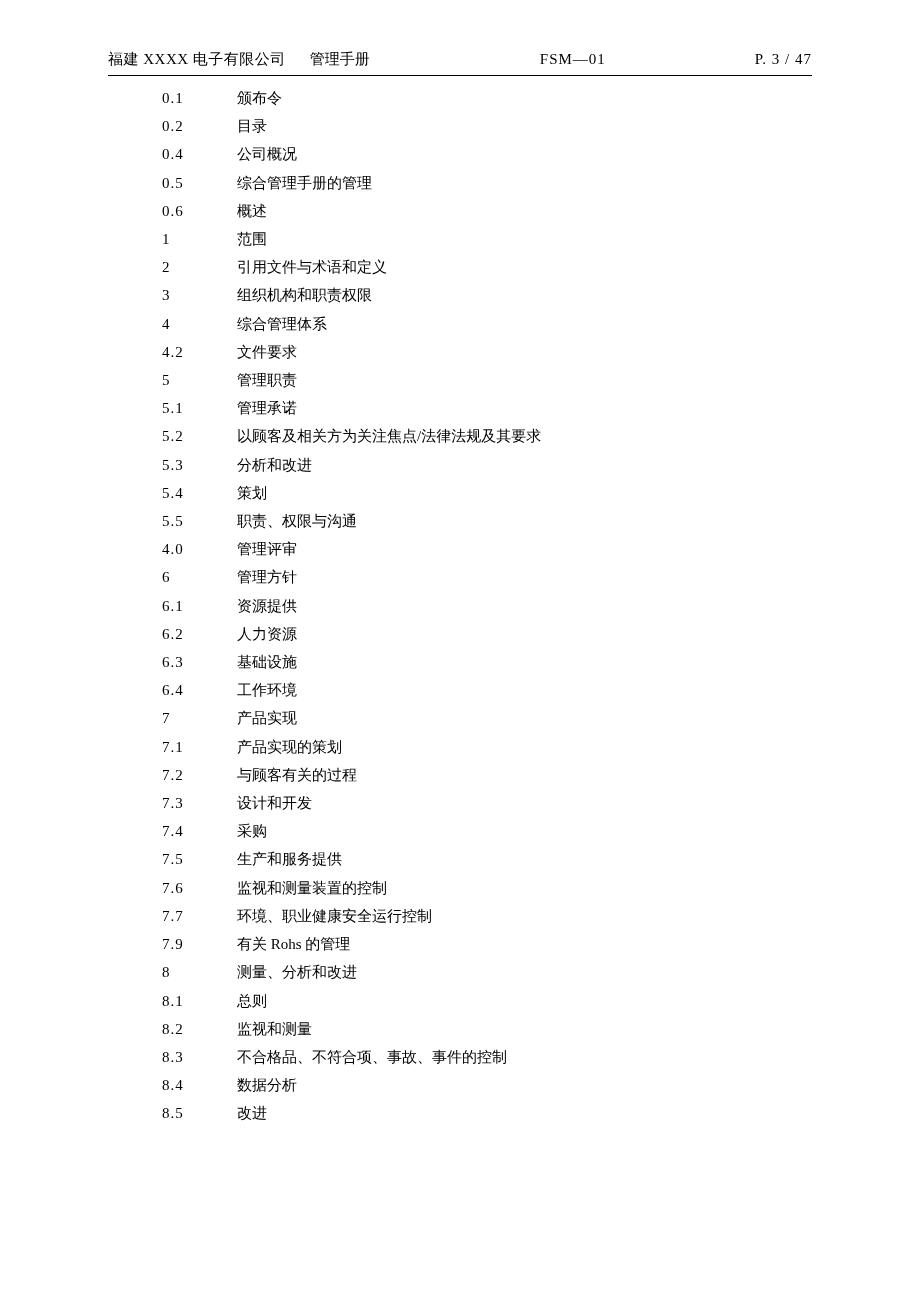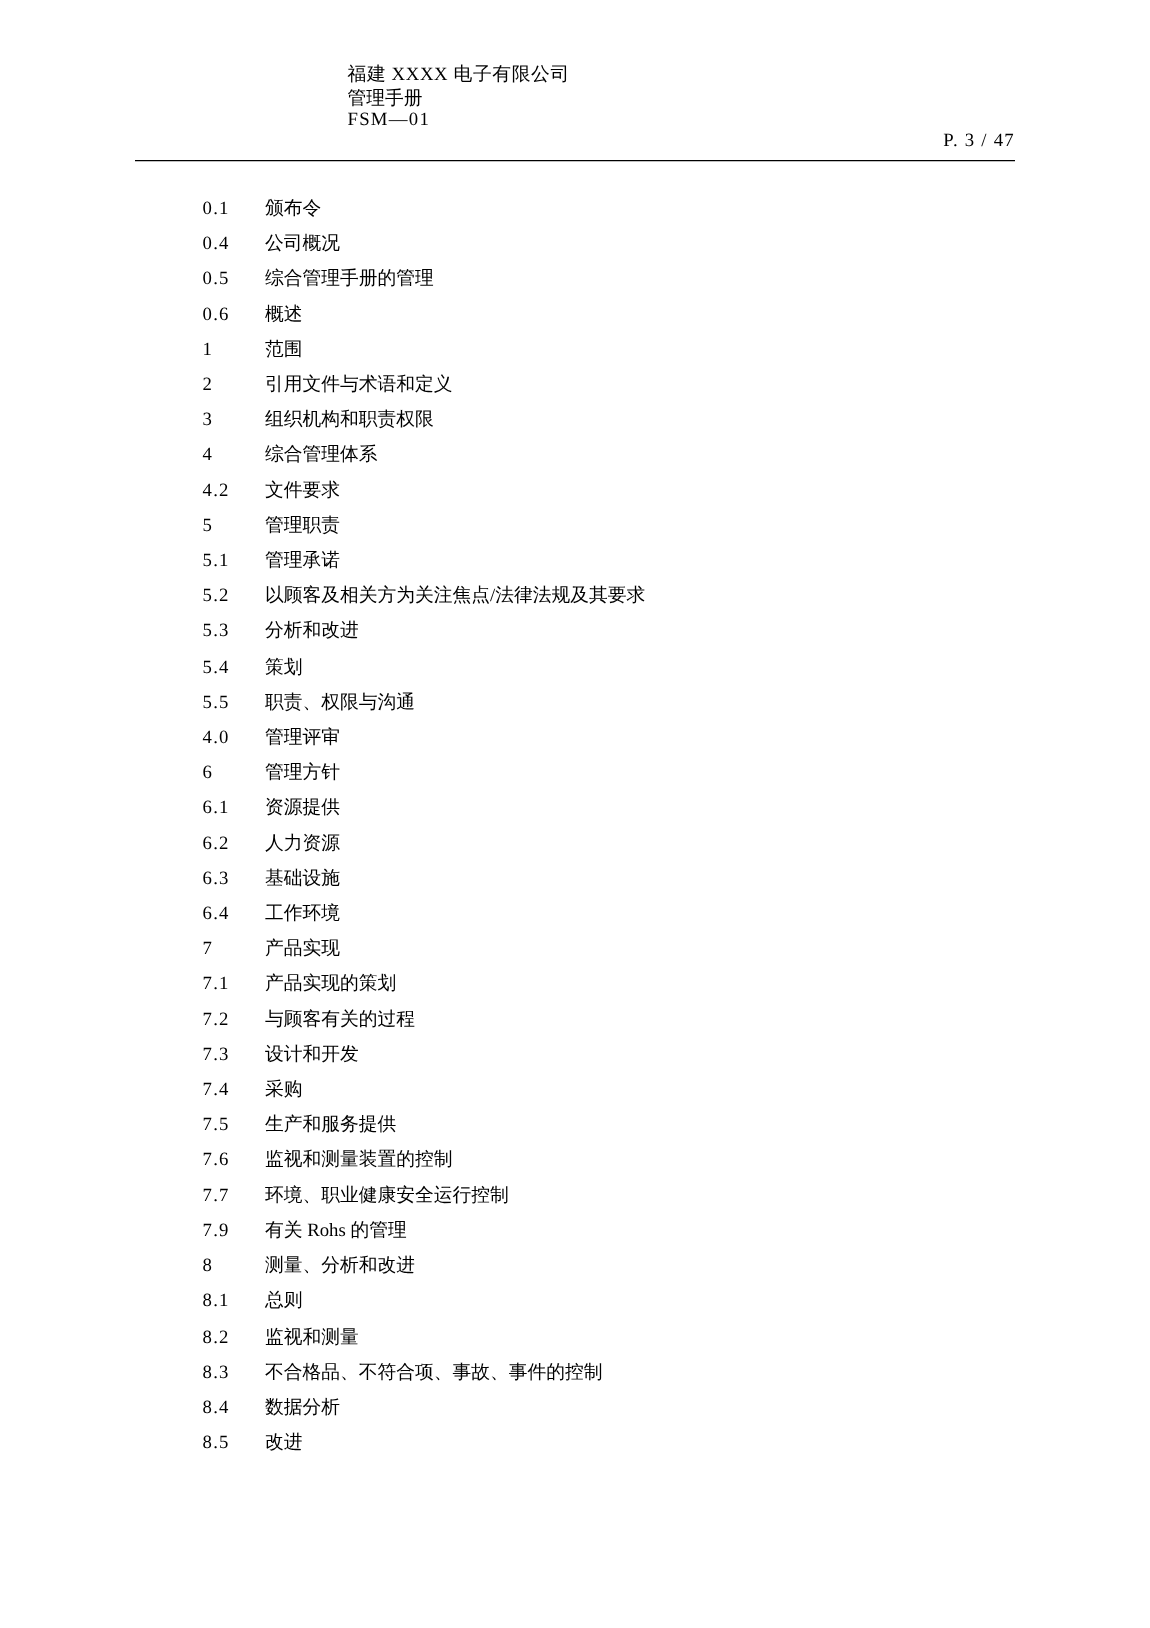--- a/index.html
+++ b/index.html
@@ -13,23 +13,22 @@
     }
     .page {
       padding: 50px 108px 0 108px;
     }
     .header {
       display: flex;
       align-items: baseline;
       font-size: 15px;
       padding-bottom: 6px;
       border-bottom: 1.5px solid #000;
-      margin-bottom: 24px;
+      margin-bottom: 8px;
       white-space: nowrap;
-      flex-direction: column;
     }
     .header .company {
       letter-spacing: 0.5px;
     }
     .header .title {
       font-weight: normal;
       margin-left: 24px;
     }
     .header .docno {
       margin-left: 170px;
@@ -40,20 +39,21 @@
       margin-left: auto;
       letter-spacing: 1px;
     }
     .toc {
       padding-left: 54px;
       font-size: 15px;
     }
     .toc-row {
       display: flex;
       line-height: 28.2px;
+      gap: 25px;
     }
     .toc-num {
       width: 50px;
       flex-shrink: 0;
       letter-spacing: 1px;
     }
     .toc-text {
       flex: 1;
     }
   </style>
@@ -66,20 +66,24 @@
     <span class="title">管理手册</span>
     <span class="docno">FSM—01</span>
     <span class="pagenum">P. 3 / 47</span>
   </div>
   <div class="toc" id="toc">
       <div class="toc-row">
         <span class="toc-num">0.1</span>
         <span class="toc-text">颁布令</span>
       </div>
       <div class="toc-row">
+        <span class="toc-num">0.2</span>
+        <span class="toc-text">目录</span>
+      </div>
+      <div class="toc-row">
         <span class="toc-num">0.4</span>
         <span class="toc-text">公司概况</span>
       </div>
       <div class="toc-row">
         <span class="toc-num">0.5</span>
         <span class="toc-text">综合管理手册的管理</span>
       </div>
       <div class="toc-row">
         <span class="toc-num">0.6</span>
         <span class="toc-text">概述</span>

